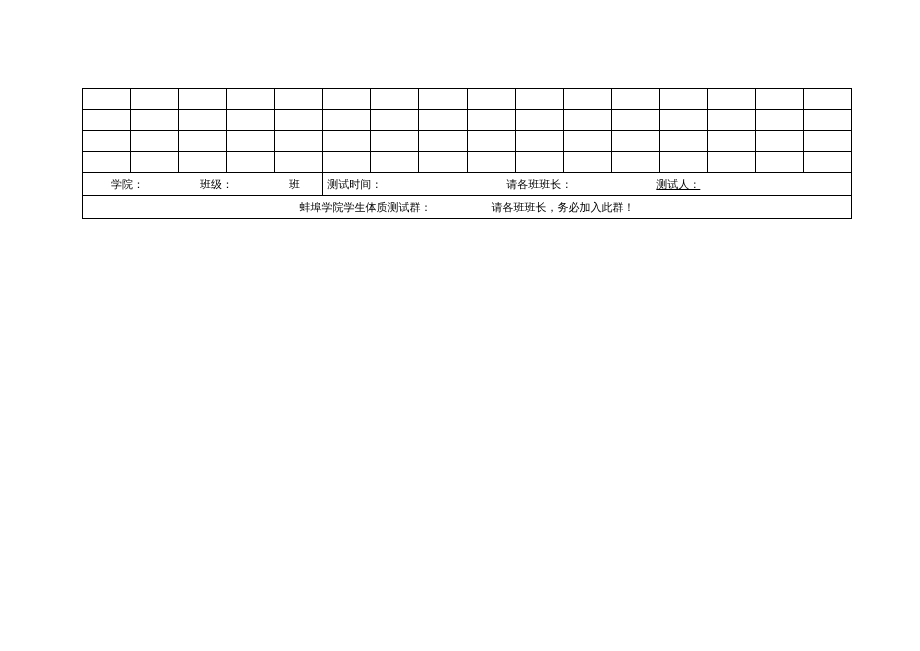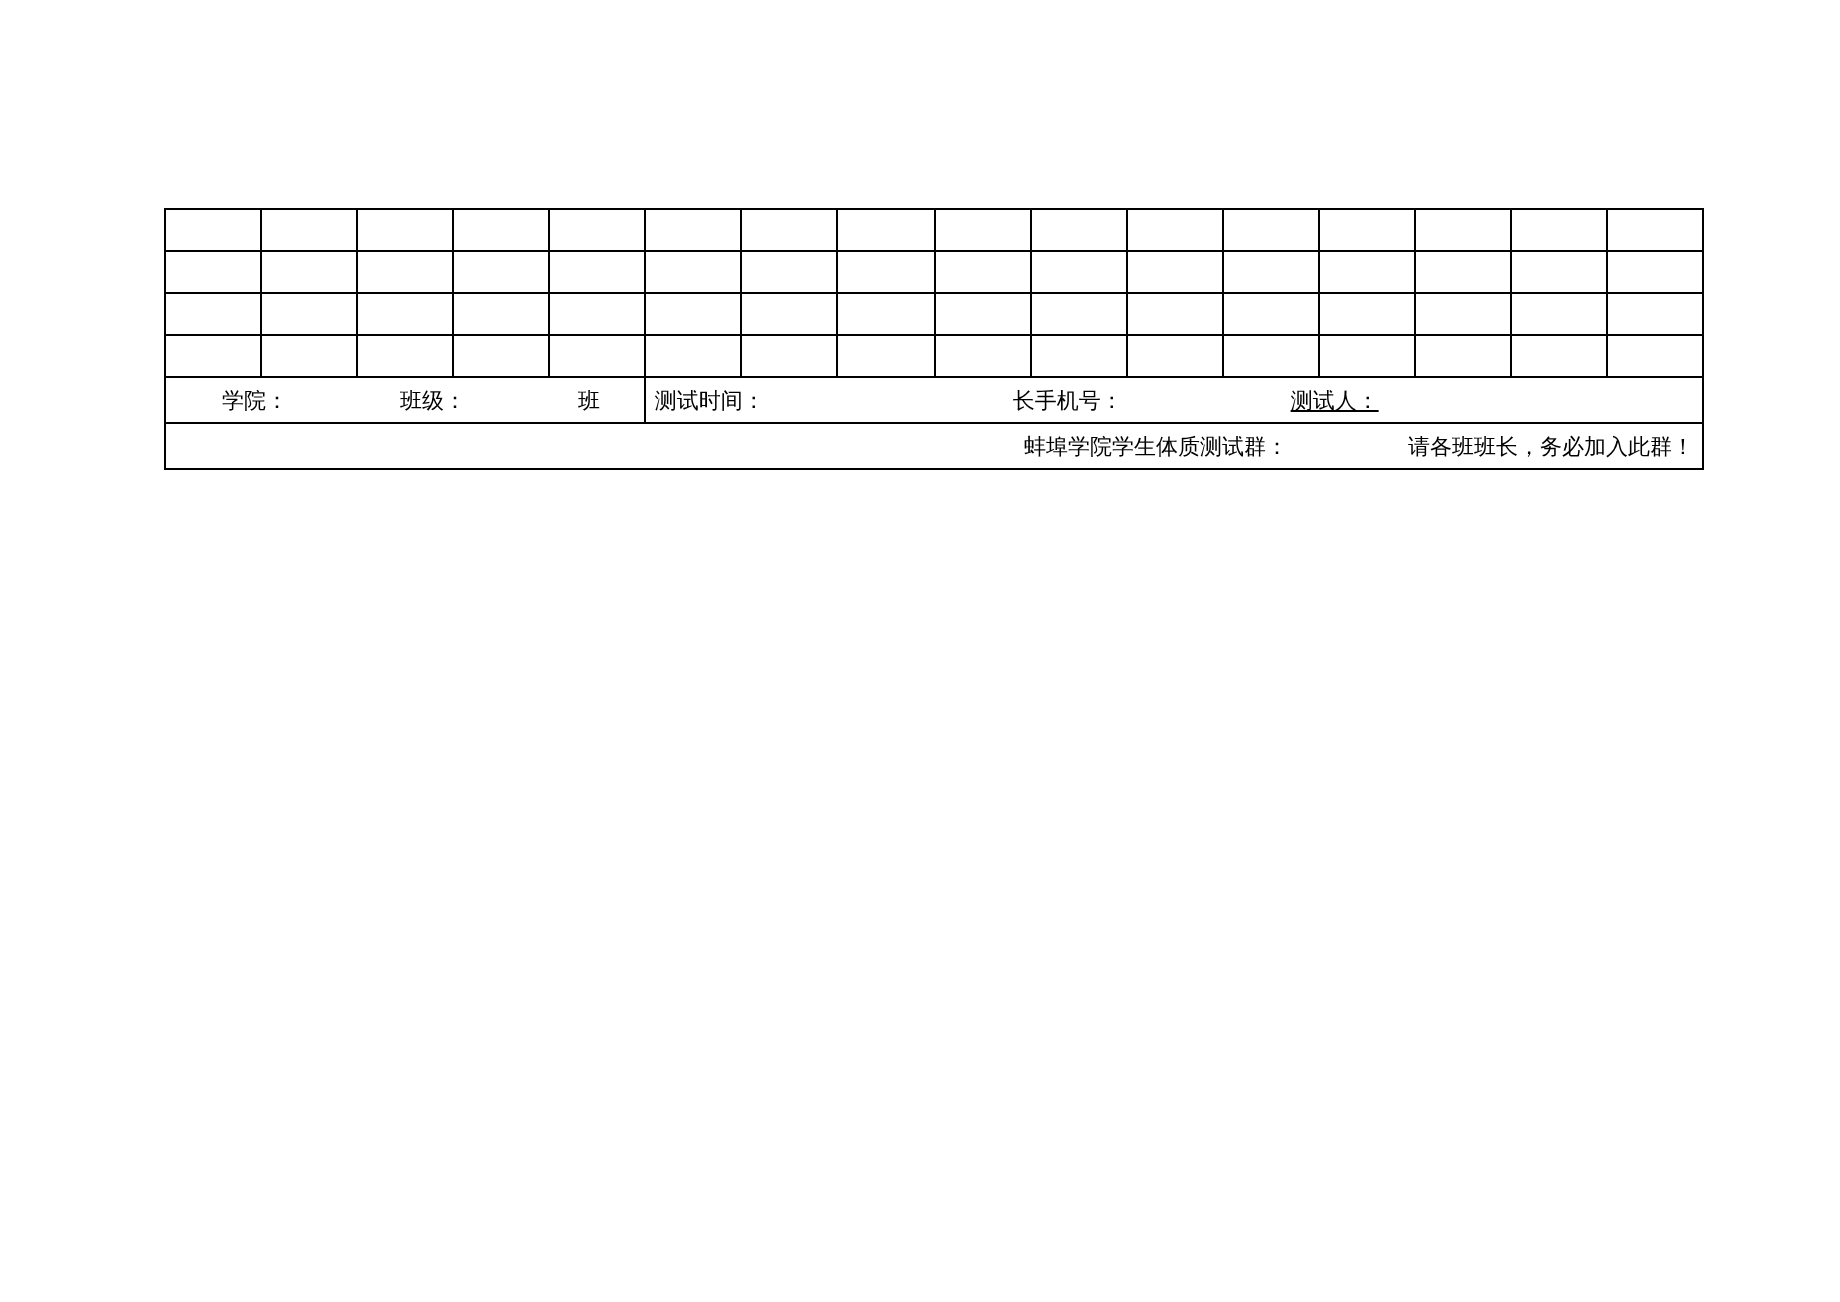--- a/index.html
+++ b/index.html
@@ -14,21 +14,20 @@
       color: #000;
       width: 920px;
       height: 651px;
       position: relative;
     }
     .table-container {
       position: absolute;
       top: 88px;
       left: 82px;
       width: 770px;
-      margin-top: 16px;
     }
     table {
       border-collapse: collapse;
       width: 100%;
       table-layout: fixed;
     }
     td {
       border: 1px solid #000;
       height: 21px;
       padding: 0;
@@ -48,21 +47,21 @@
     .info-item {
       margin-right: 4px;
     }
     .footer-row td {
       height: 23px;
       text-align: center;
       padding: 2px 4px;
     }
     .footer-content {
       display: flex;
-      justify-content: flex-end;
+      justify-content: center;
       align-items: center;
       width: 100%;
     }
     .footer-left {
       margin-right: 60px;
     }
     .label-college {
       padding-left: 24px;
     }
     .label-class {
@@ -164,21 +163,21 @@
         <td colspan="5">
           <div class="info-content">
             <span class="info-item label-college">学院：</span>
             <span class="info-item label-class">班级：</span>
             <span class="info-item label-ban">班</span>
           </div>
         </td>
         <td colspan="11">
           <div class="info-content">
             <span class="info-item label-phone">测试时间：</span>
-            <span class="info-item label-testtime">长手机号：</span>
+            <span class="info-item label-testtime">请各班班长：</span>
             <span class="info-item label-tester">测试人：</span>
           </div>
         </td>
       </tr>
       <tr class="footer-row">
         <td colspan="16">
           <div class="footer-content">
             <span class="footer-left">蚌埠学院学生体质测试群：</span>
             <span>请各班班长，务必加入此群！</span>
           </div>

